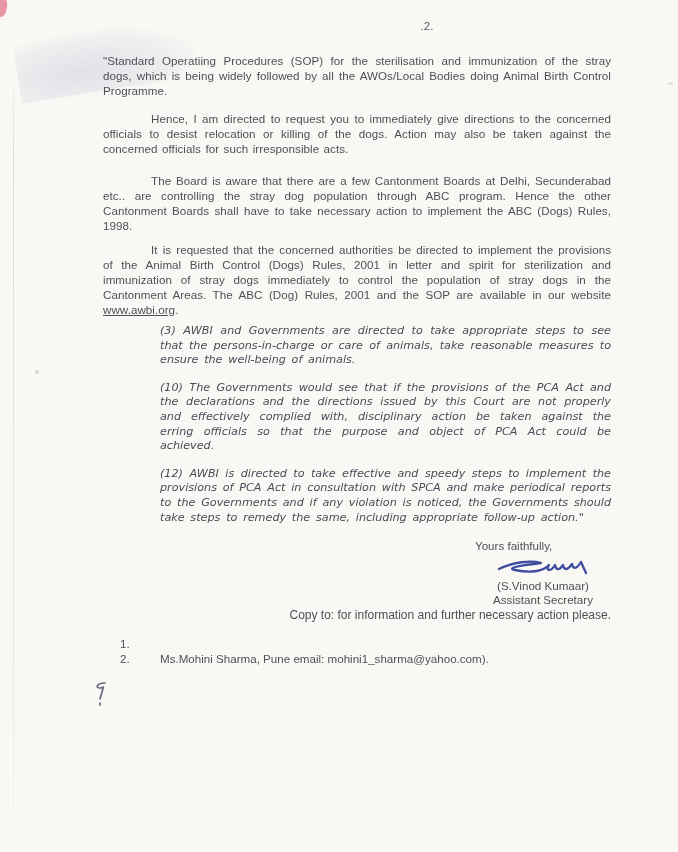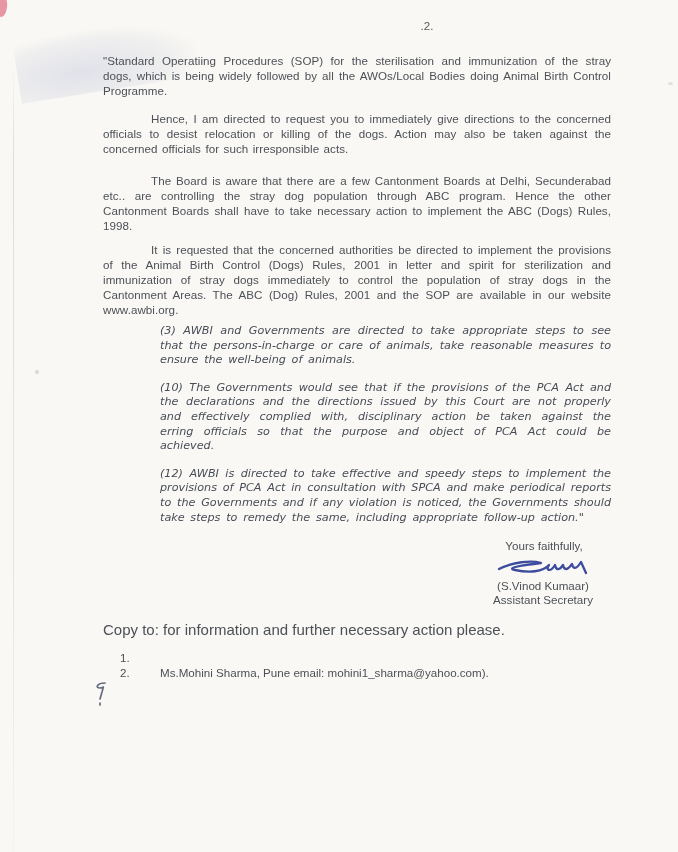--- a/index.html
+++ b/index.html
@@ -42,45 +42,45 @@
     font-size:11.6px;line-height:15px;
     text-align:justify;
     letter-spacing:0.05px;
     word-spacing:1.2px;
   }
   .para.indent{text-indent:48px;}
   .para.indent2{text-indent:82px;}
   .mb11{margin-bottom:17px;}
   .mb9{margin-bottom:9px;}
   .mb7{margin-bottom:7px;}
-  .url{}
+  .url{text-decoration:underline;}
   .quote{
     margin:0 0 13px 57px;
     font-family:"DejaVu Sans",sans-serif;
     font-style:italic;
     font-size:11.2px;line-height:14.6px;
     text-align:justify;
     color:#474c57;
     word-spacing:2.2px;
   }
   .quote.last{margin-bottom:14px;}
   .closing{
     margin:0 0 10px 0;
     font-size:11.6px;line-height:15px;
   }
   .sig-block{
     width:136px;margin-left:auto;margin-right:0;
     text-align:center;font-size:11.6px;line-height:14.5px;
     color:#4c5057;
   }
-  .sig-block .val{text-align:center;margin-right:-2px;}
+  .sig-block .val{text-align:left;margin-right:-2px;}
   .sig-svg{display:block;margin:1px auto 0 auto;}
   .copy-head{
-    margin-top:14px;
-    font-size:15px;line-height:15px;
+    margin-top:0;
+    font-size:12px;line-height:15px;text-align:right;
   }
   .copy-list{margin-top:13px;}
   .copy-item{display:flex;font-size:11.6px;line-height:15px;}
   .copy-item .num{width:40px;padding-left:17px;flex:0 0 auto;}
   .penmark-svg{position:absolute;left:92px;top:680px;}
 </style>
 </head>
 <body>
 
 <div class="sheet">

